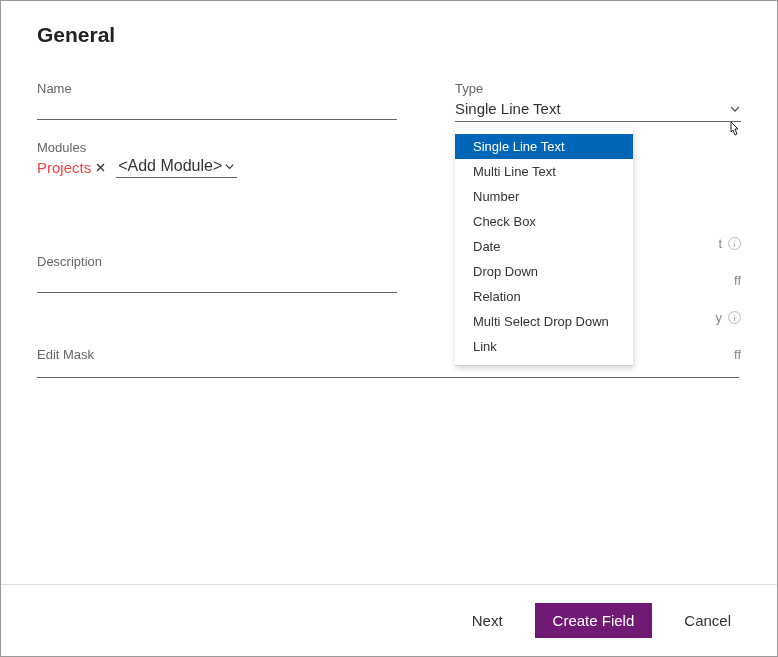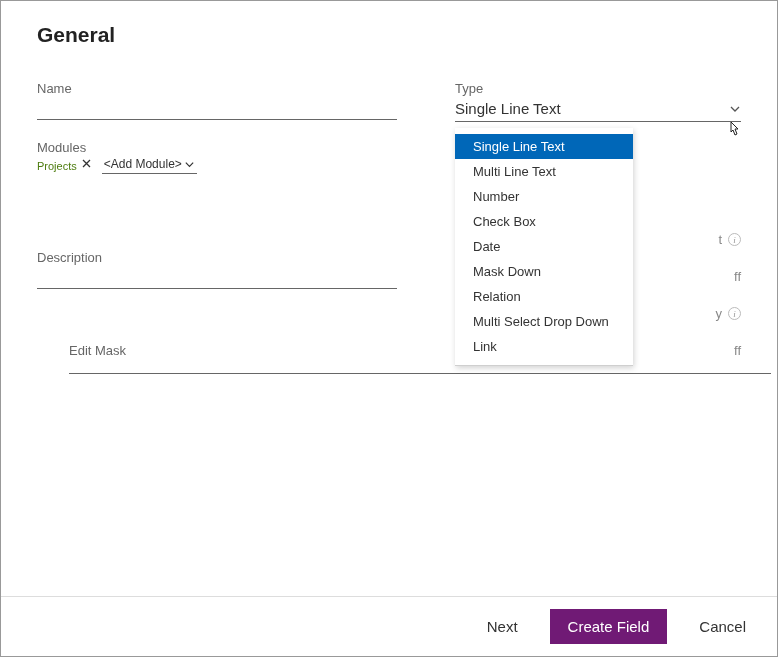--- a/index.html
+++ b/index.html
@@ -52,34 +52,34 @@
   }
   .text-input.empty-line { height: 22px; }
   .modules-row {
     display: flex;
     align-items: flex-end;
     gap: 10px;
   }
   .tag {
     display: inline-flex;
     align-items: flex-end;
-    font-size: 11px;
-    color: #4d7c0f;
+    font-size: 15px;
+    color: #ef4444;
     gap: 2px;
     padding-bottom: 2px;
   }
   .tag-x {
     font-size: 13px;
     margin-left: 2px;
     color: #333;
   }
   .add-module {
     display: inline-flex;
     align-items: center;
-    font-size: 12px;
+    font-size: 16px;
     color: #333;
     border-bottom: 1px solid #666;
     padding: 0 2px 2px 2px;
     gap: 2px;
   }
   .chev {
     display: inline-block;
   }
   .chev svg { display: block; }
   .type-select {
@@ -143,34 +143,33 @@
     width: 13px; height: 13px;
     border: 1px solid #bbb;
     border-radius: 50%;
     font-size: 9px;
     color: #999;
     font-style: italic;
     font-family: Georgia, serif;
   }
   .edit-mask-row {
     margin-top: 54px;
-    margin-left: 32px;
   }
   .footer {
     position: absolute;
     bottom: 0;
     left: 0;
     right: 0;
-    height: 60px;
+    height: 72px;
     border-top: 1px solid #ddd;
     display: flex;
     justify-content: flex-end;
     align-items: center;
     gap: 28px;
-    padding-right: 27px;
+    padding-right: 42px;
   }
   .btn-link {
     background: none;
     border: none;
     font-size: 15px;
     color: #333;
     cursor: pointer;
     padding: 8px 4px;
   }
   .btn-primary {
@@ -221,21 +220,21 @@
             <svg width="18" height="20" viewBox="0 0 18 20">
               <path d="M6 2 L6 12 L8 10 L10 15 L12 14 L10 9 L13 9 Z" fill="#fff" stroke="#222" stroke-width="1"></path>
             </svg>
           </div>
           <div class="dropdown">
             <div class="dropdown-item selected">Single Line Text</div>
             <div class="dropdown-item">Multi Line Text</div>
             <div class="dropdown-item">Number</div>
             <div class="dropdown-item">Check Box</div>
             <div class="dropdown-item">Date</div>
-            <div class="dropdown-item">Mask Down</div>
+            <div class="dropdown-item">Drop Down</div>
             <div class="dropdown-item">Relation</div>
             <div class="dropdown-item">Multi Select Drop Down</div>
             <div class="dropdown-item">Link</div>
           </div>
         </div>
       </div>
     </div>
 
     <div class="row" style="margin-top:6px;flex-direction:column;">
       <div class="col-left">

